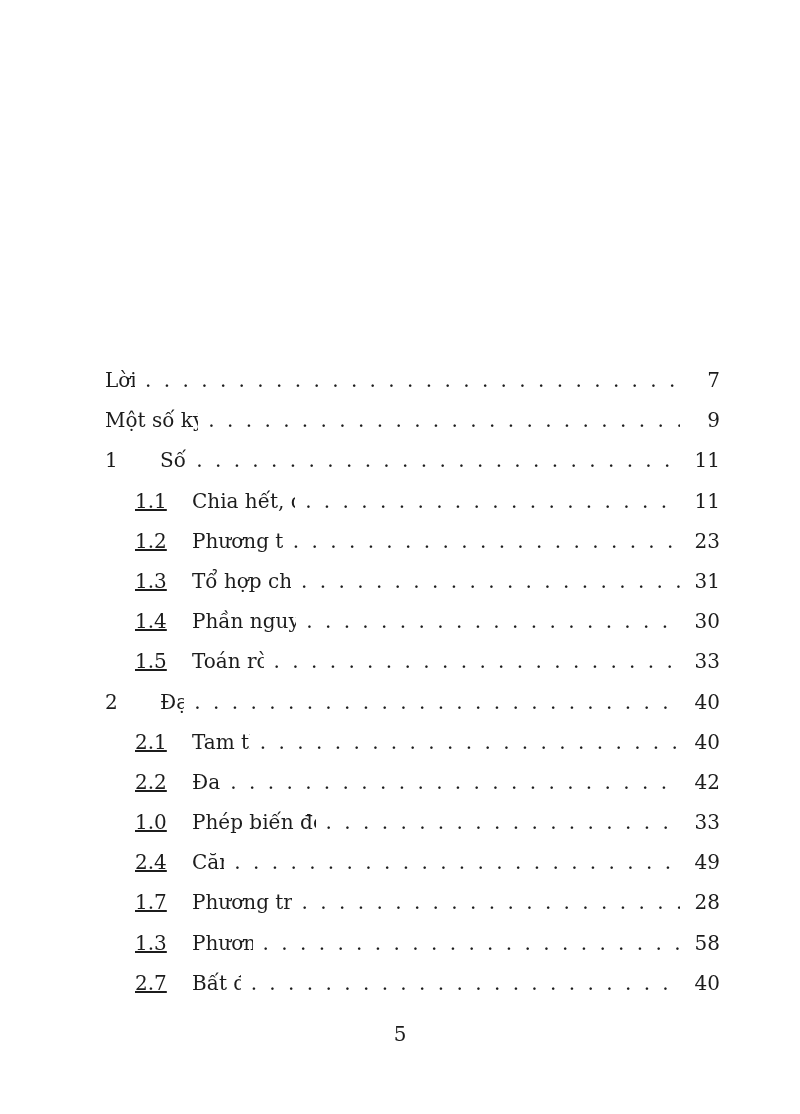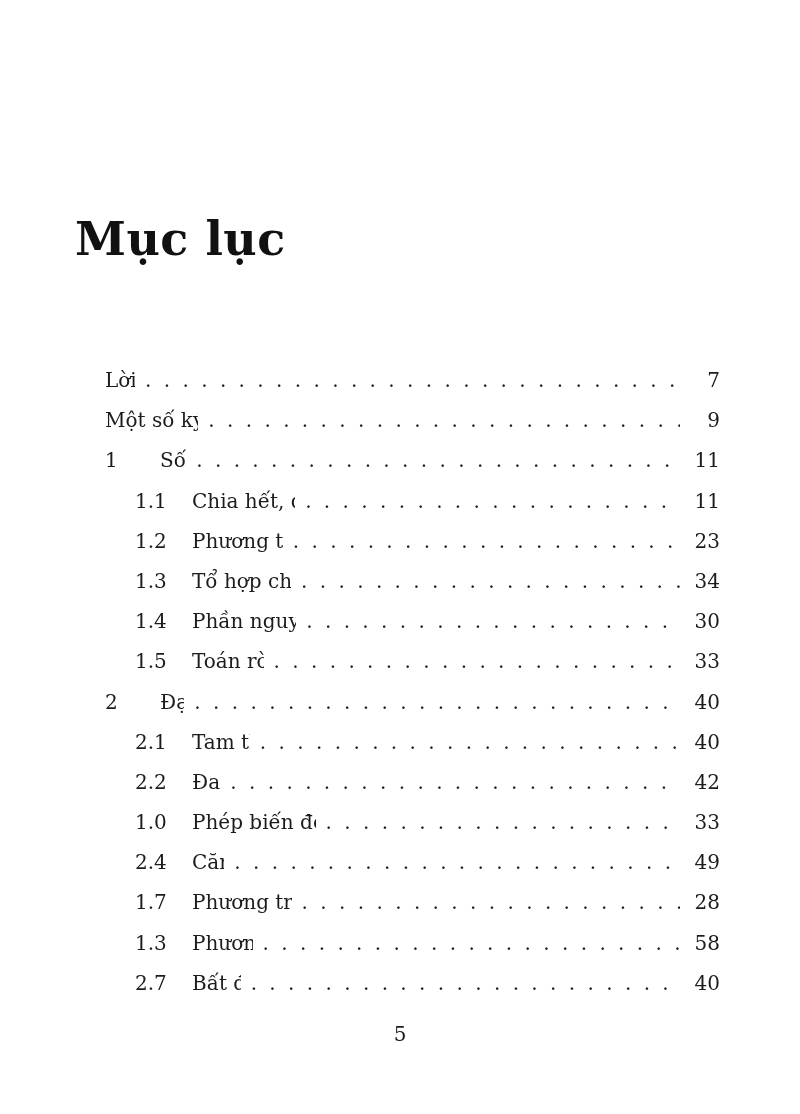--- a/index.html
+++ b/index.html
@@ -32,21 +32,21 @@
     display: flex;
     align-items: baseline;
     height: 40.2px;
     font-size: 20px;
     line-height: 40.2px;
     white-space: nowrap;
   }
   .toc-row .num { flex: 0 0 auto; }
   .toc-row.chapter .num { width: 55px; }
   .toc-row.section { padding-left: 30px; }
-  .toc-row.section .num { width: 57px; }
+  .toc-row.section .num { width: 57px; text-decoration: underline; }
   .toc-row .label { flex: 0 1 auto; overflow: hidden; }
   .leader {
     flex: 1 1 auto;
     overflow: hidden;
     white-space: nowrap;
     margin: 0 6px 0 10px;
     min-width: 0;
   }
   .leader::after {
     content: ". . . . . . . . . . . . . . . . . . . . . . . . . . . . . . . . . . . . . . . . . . . . . . . . . . . . . . . . . . . . . . . . . . . .";
@@ -64,21 +64,20 @@
     top: 1022px;
     text-align: center;
     font-size: 20px;
     color: #1c1c1c;
   }
 </style>
 </head>
 <body>
 
 <div class="page">
-  <h1 class="title">Mục lục</h1>
 
   <nav class="toc" id="toc">
       <div class="toc-row top">
 
     <span class="label">Lời tựa</span>
     <span class="leader"></span>
     <span class="pagenum">7</span>
   </div>
       <div class="toc-row top">
 
@@ -101,21 +100,21 @@
       <div class="toc-row section">
     <span class="num">1.2</span>
     <span class="label">Phương trình nghiệm nguyên</span>
     <span class="leader"></span>
     <span class="pagenum">23</span>
   </div>
       <div class="toc-row section">
     <span class="num">1.3</span>
     <span class="label">Tổ hợp chập và nhị thức Newton</span>
     <span class="leader"></span>
-    <span class="pagenum">34</span>
+    <span class="pagenum">31</span>
   </div>
       <div class="toc-row section">
     <span class="num">1.4</span>
     <span class="label">Phần nguyên, số hữu tỷ và số vô tỷ</span>
     <span class="leader"></span>
     <span class="pagenum">30</span>
   </div>
       <div class="toc-row section">
     <span class="num">1.5</span>
     <span class="label">Toán rời rạc và tổ hợp</span>

